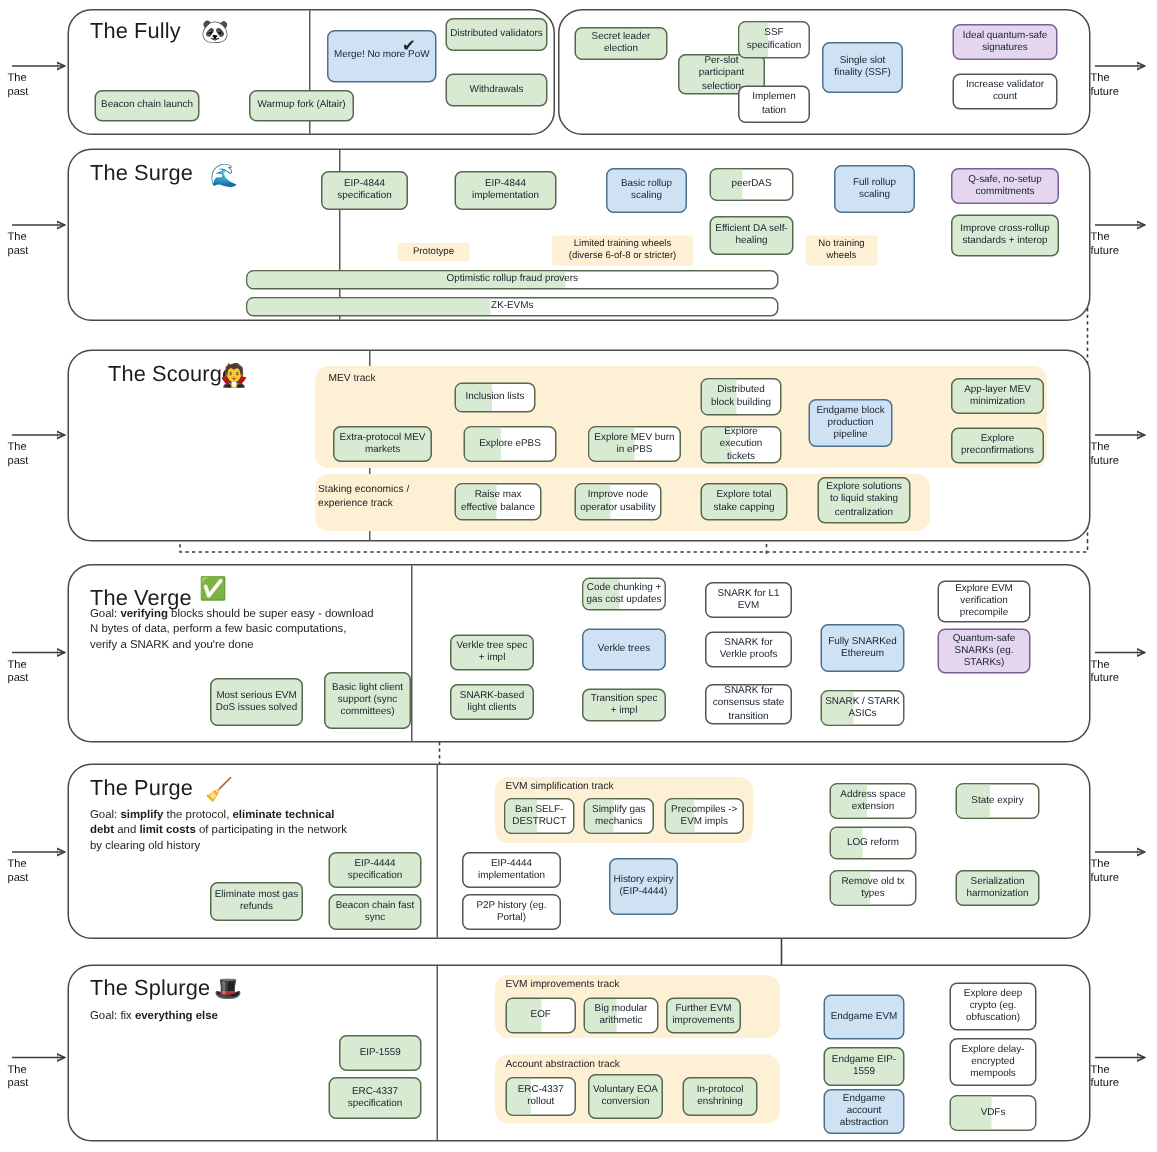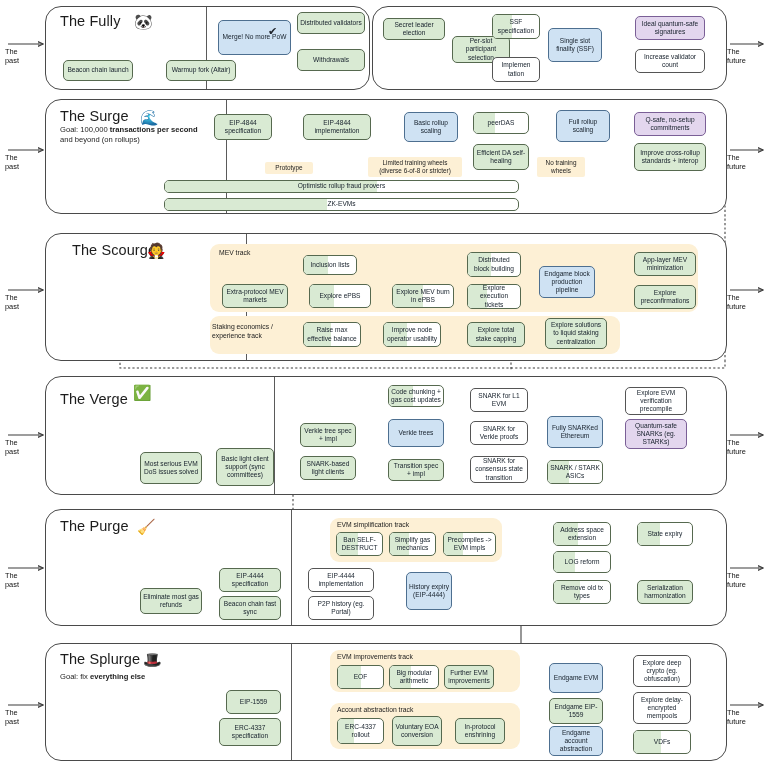--- a/index.html
+++ b/index.html
@@ -288,21 +288,20 @@
     </div>
   <div class="node white" style="left:635px;top:49px;width:70px;height:24px;">
       <span>Increase validator count</span>
     </div>
 
   <div class="section" style="left:45px;top:99px;width:682px;height:115px;">
     <div class="sec-divider" style="left:180px;"></div>
   </div>
   <div class="sec-title" style="left:60px;top:108px;">The Surge</div>
   <div class="sec-emoji" style="left:140px;top:110px;">🌊</div>
-  <div class="sec-goal" style="left:60px;top:125px;width:140px;">Goal: 100,000 <b>transactions per second</b> and beyond (on rollups)</div>
 
   <div class="node" style="left:214px;top:114px;width:58px;height:26px;">
       <span>EIP-4844 specification</span>
     </div>
   <div class="node" style="left:303px;top:114px;width:68px;height:26px;">
       <span>EIP-4844 implementation</span>
     </div>
   <div class="node blue" style="left:404px;top:112px;width:54px;height:30px;">
       <span>Basic rollup scaling</span>
     </div>
@@ -385,20 +384,21 @@
     </div>
   <div class="node" style="left:545px;top:318px;width:62px;height:31px;">
       <span>Explore solutions to liquid staking centralization</span>
     </div>
 
   <div class="section" style="left:45px;top:376px;width:682px;height:119px;">
     <div class="sec-divider" style="left:228px;"></div>
   </div>
   <div class="sec-title" style="left:60px;top:391px;">The Verge</div>
   <div class="sec-emoji" style="left:133px;top:385px;">✅</div>
+  <div class="sec-goal" style="left:60px;top:404px;width:190px;">Goal: <b>verifying</b> blocks should be super easy - download N bytes of data, perform a few basic computations, verify a SNARK and you're done</div>
 
   <div class="node" style="left:140px;top:452px;width:62px;height:32px;">
       <span>Most serious EVM DoS issues solved</span>
     </div>
   <div class="node" style="left:216px;top:448px;width:58px;height:38px;">
       <span>Basic light client support (sync committees)</span>
     </div>
   <div class="node" style="left:300px;top:423px;width:56px;height:24px;">
       <span>Verkle tree spec + impl</span>
     </div>
@@ -434,20 +434,21 @@
     </div>
   <div class="node purple" style="left:625px;top:419px;width:62px;height:30px;">
       <span>Quantum-safe SNARKs (eg. STARKs)</span>
     </div>
 
   <div class="section" style="left:45px;top:509px;width:682px;height:117px;">
     <div class="sec-divider" style="left:245px;"></div>
   </div>
   <div class="sec-title" style="left:60px;top:518px;">The Purge</div>
   <div class="sec-emoji" style="left:137px;top:519px;">🧹</div>
+  <div class="sec-goal" style="left:60px;top:538px;width:180px;">Goal: <b>simplify</b> the protocol, <b>eliminate technical debt</b> and <b>limit costs</b> of participating in the network by clearing old history</div>
 
   <div class="track" style="left:330px;top:518px;width:172px;height:44px;"></div>
   <div class="track-label" style="left:337px;top:521px;">EVM simplification track</div>
 
   <div class="node" style="left:140px;top:588px;width:62px;height:26px;">
       <span>Eliminate most gas refunds</span>
     </div>
   <div class="node" style="left:219px;top:568px;width:62px;height:24px;">
       <span>EIP-4444 specification</span>
     </div>

